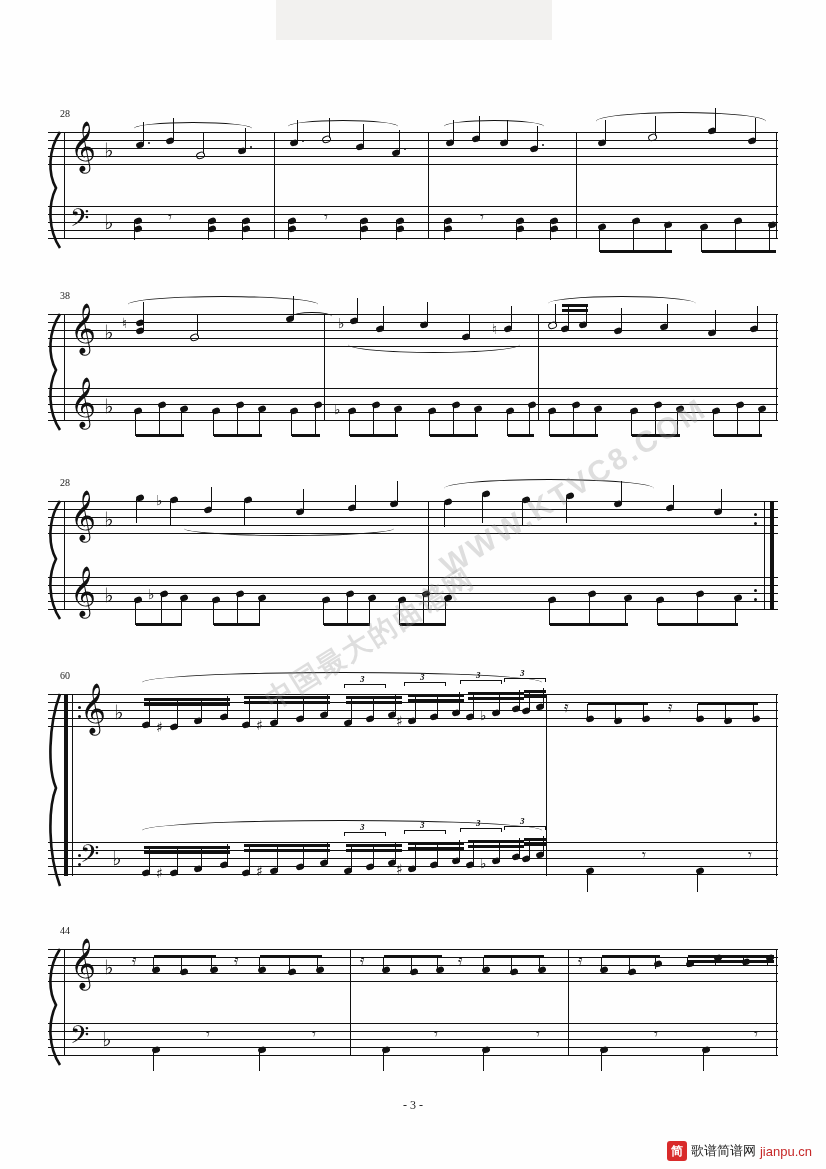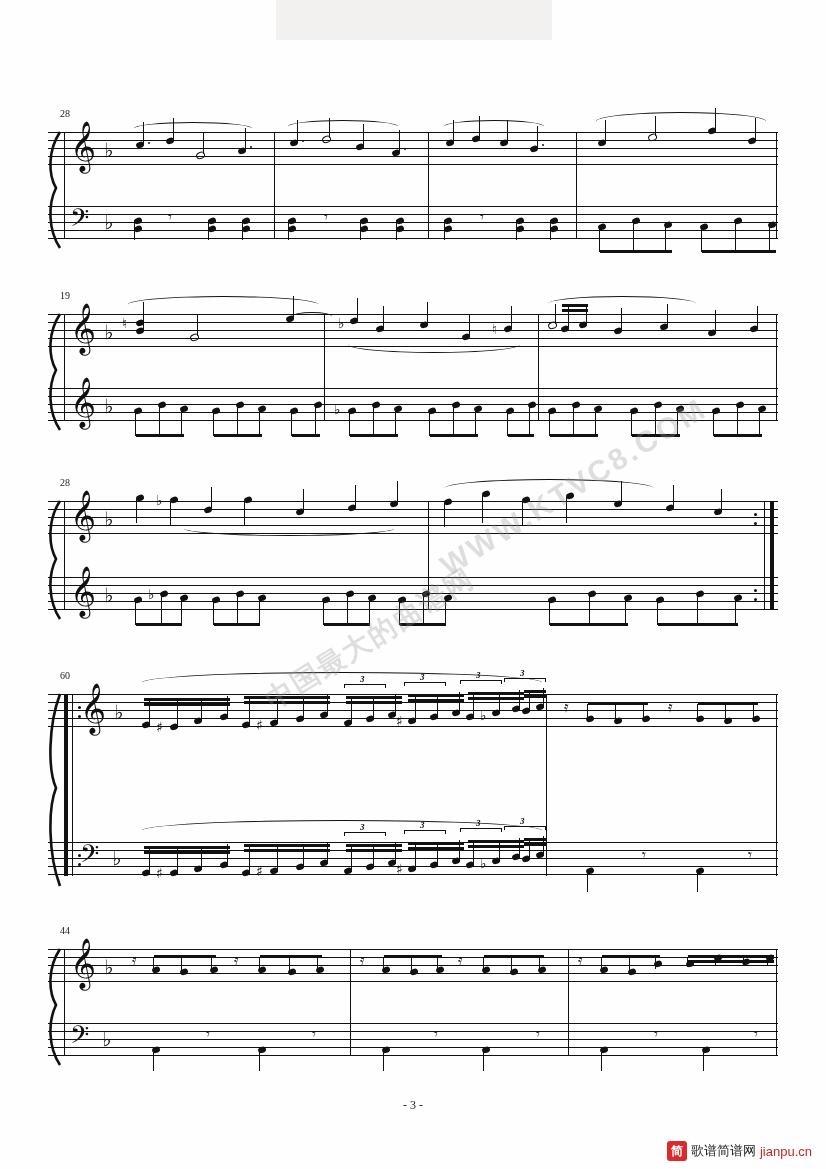--- a/index.html
+++ b/index.html
@@ -330,21 +330,21 @@
     <div class="beam" style="left:654px;top:132px;width:74px;"></div>
     <div class="notehead" style="left:652px;top:106px;"></div>
     <div class="stem" style="left:653px;top:110px;height:24px;"></div>
     <div class="notehead" style="left:686px;top:100px;"></div>
     <div class="stem" style="left:687px;top:104px;height:30px;"></div>
     <div class="notehead" style="left:720px;top:104px;"></div>
     <div class="stem" style="left:721px;top:108px;height:26px;"></div>
   </div>
 
   <div class="system" style="top:300px;height:160px;">
-    <div class="measure-num" style="left:12px;top:-10px;">19</div>
+    <div class="measure-num" style="left:12px;top:-10px;">38</div>
 
     <div class="staff" style="top:14px;">
       <div class="line"></div>
         <div class="line"></div>
         <div class="line"></div>
         <div class="line"></div>
         <div class="line"></div>
     </div>
     <div class="staff" style="top:88px;">
       <div class="line"></div>

